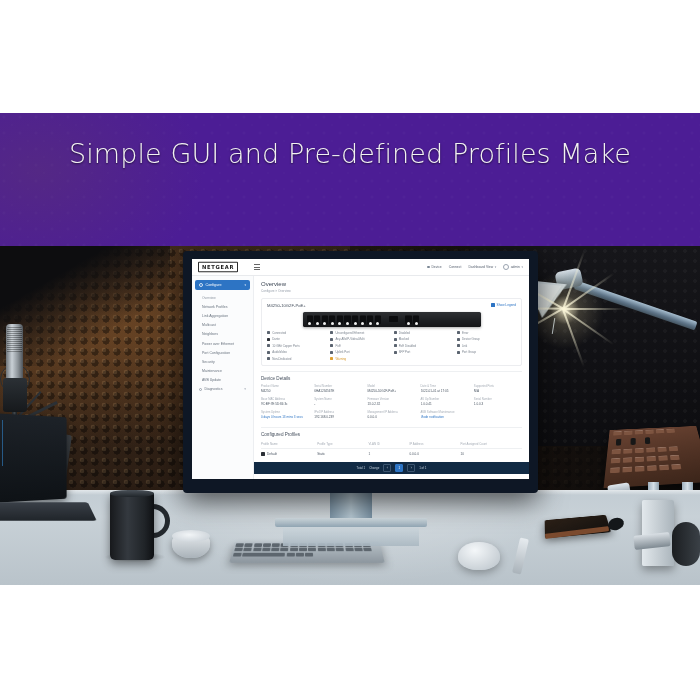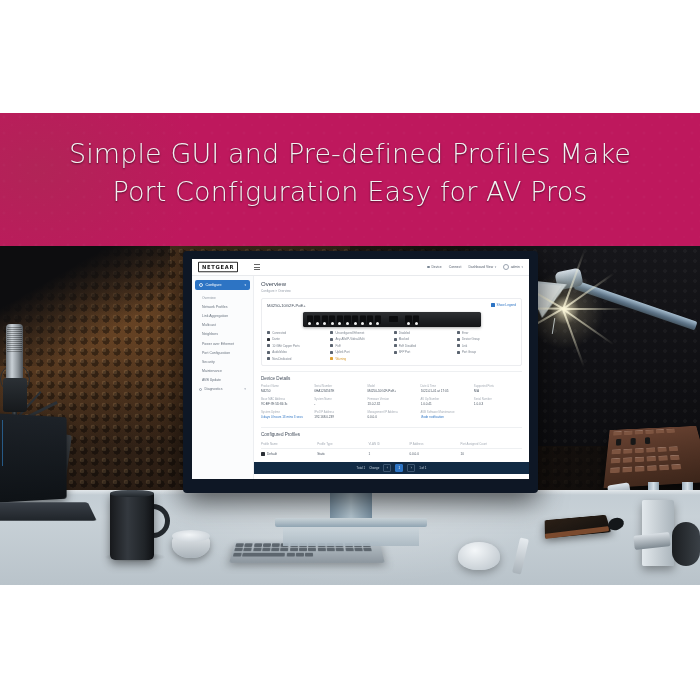--- a/index.html
+++ b/index.html
@@ -4,21 +4,21 @@
 <style>
   * { margin:0; padding:0; box-sizing:border-box; }
   html,body { width:700px; height:700px; background:#ffffff; overflow:hidden;
               font-family:"Liberation Sans", sans-serif; }
 
   #stage { position:relative; width:700px; height:700px; background:#ffffff; }
 
   
   #hero {
     position:absolute; left:0; top:113px; width:700px; height:133px;
-    background:#be185d; overflow:hidden;
+    background:#4c1d95; overflow:hidden;
   }
   #hero .foam {
     position:absolute; inset:0;
     background-image:
       radial-gradient(circle at 4px 4px, rgba(255,255,255,.030) 1.4px, transparent 1.7px),
       radial-gradient(circle at 12px 12px, rgba(255,255,255,.018) 1.2px, transparent 1.6px);
     background-size:16px 16px, 16px 16px;
     opacity:.8;
   }
   #hero .glow {
@@ -397,21 +397,20 @@
 </head>
 <body>
 
 <div id="stage">
 
   <div id="hero">
     <div class="foam"></div>
     <div class="glow"></div>
     <div id="hero-text">
       <span>Simple GUI and Pre-defined Profiles Make</span>
-      <span class="l2">Port Configuration Easy for AV Pros</span>
     </div>
   </div>
 
   <div id="scene">
 
     <div class="wall">
       <div class="pyr"></div>
     </div>
     <div class="wall-dark"></div>
     <div class="panel-dark"></div>

